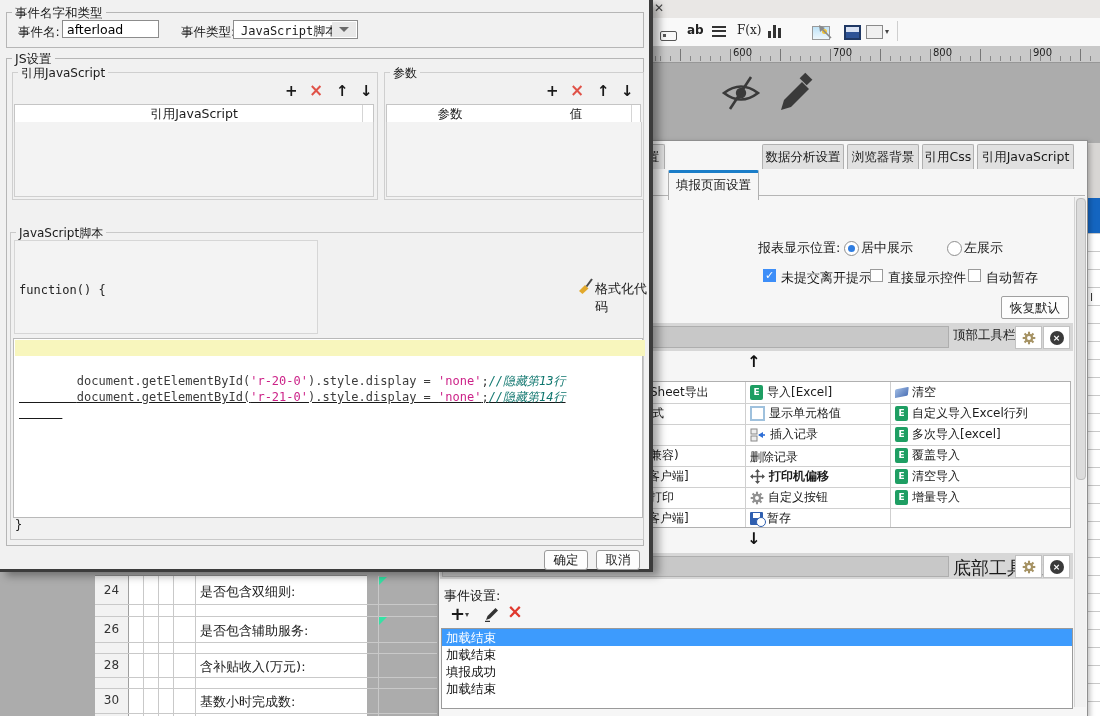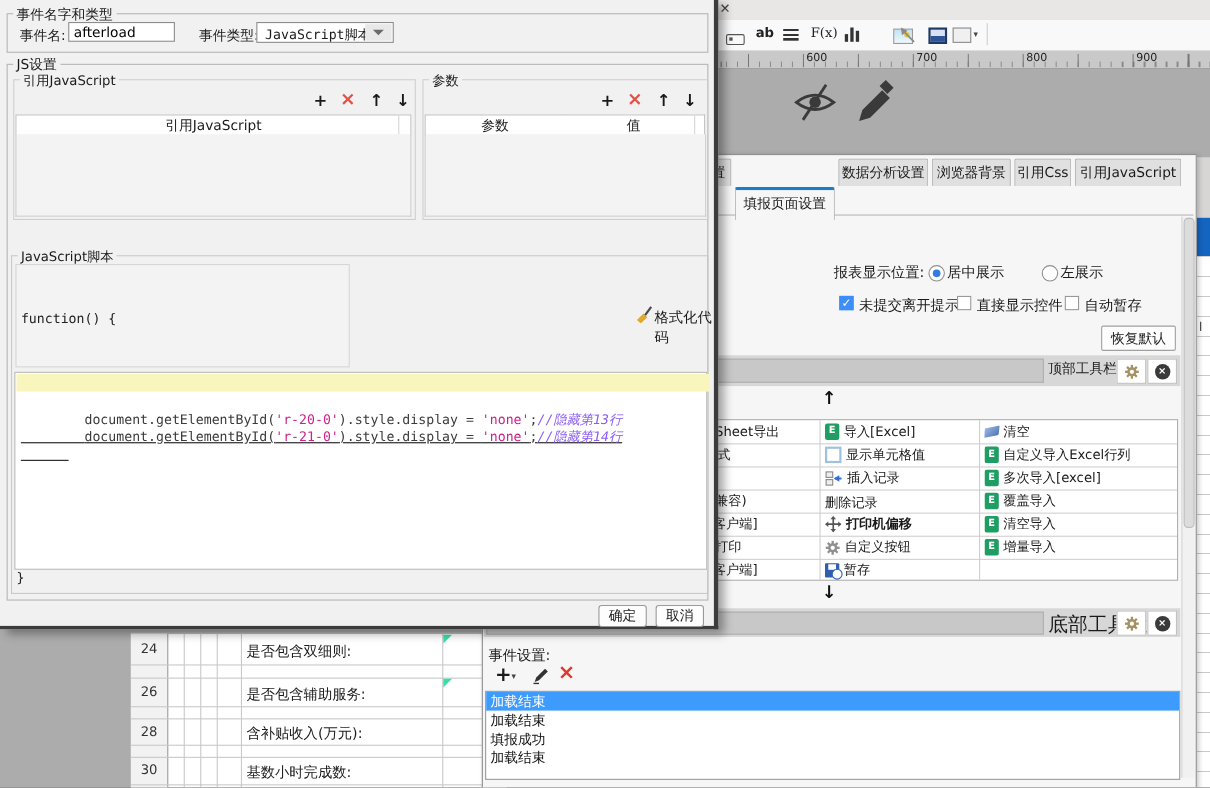--- a/index.html
+++ b/index.html
@@ -9,21 +9,21 @@
   .a{position:absolute;}
   
   .topstrip{left:0;top:0;width:1100px;height:18px;background:#e9e7e5;border-bottom:1px solid #d2d0ce;}
   .bgtoolbar{left:0;top:18px;width:1100px;height:28px;background:#f9f9f9;border-bottom:1px solid #d9d9d9;}
   .ruler{left:0;top:46px;width:1100px;height:16px;background:#c9c9c9;border-bottom:1px solid #979797;}
   .tickminor{left:655px;top:56px;width:445px;height:5px;
     background:repeating-linear-gradient(90deg,#8a8a8a 0 1px,transparent 1px 10px);background-position-x:5px;}
   .tickmajor{left:655px;top:49px;width:445px;height:12px;
     background:repeating-linear-gradient(90deg,#777 0 1px,transparent 1px 50px);background-position-x:25px;}
   
-  .sheet{left:95px;top:575px;width:342px;height:141px;background:#fff;border-top:1px solid #8f8f8f;margin-left:24px;}
+  .sheet{left:95px;top:575px;width:272px;height:141px;background:#fff;border-top:1px solid #8f8f8f;}
   .rowhdr{left:0;top:0;width:33px;height:141px;background:#f2f2f2;border-right:1px solid #9f9f9f;}
   .vline{width:1px;background:#c9c9c9;top:0;height:141px;}
   .hline{left:0;width:342px;height:1px;background:#c9c9c9;}
   .rnum{width:33px;text-align:center;font-size:12px;color:#333;}
   .slabel{font-size:13px;color:#1a1a1a;white-space:nowrap;}
   .tri{width:0;height:0;border-top:8px solid #35e2a5;border-right:8px solid transparent;}
   .sliver{left:1087px;top:143px;width:13px;height:573px;background:#d8d6d4;}
   .sliver .cells{left:0;top:90px;width:13px;height:483px;background:#fff;
     background-image:repeating-linear-gradient(180deg,#c9c9c9 0 1px,transparent 1px 18px);}
   
@@ -63,21 +63,21 @@
   .ticon{font-size:15px;font-weight:bold;color:#1a1a1a;line-height:16px;}
   .ticon.red{color:#e05248;font-size:17px;}
   .inp{background:#fff;border:1px solid #8c8c8c;font-size:12.5px;padding:0 4px;box-sizing:border-box;font-family:"DejaVu Sans",sans-serif;}
   .ddown{background:#fff;border:1px solid #8c8c8c;box-sizing:border-box;}
   .ddarr{position:absolute;right:1px;top:1px;bottom:1px;width:24px;background:#e8e8e8;display:flex;align-items:center;justify-content:center;}
   .chev{width:0;height:0;border-left:5px solid transparent;border-right:5px solid transparent;border-top:5px solid #6a6a6a;}
   .codebox{background:#fff;border:1px solid #b9b9b9;}
   .codeline{position:absolute;left:1px;width:626px;height:16px;line-height:16px;white-space:pre;
             font-family:"DejaVu Sans Mono",monospace;font-size:12px;padding-left:4px;}
   .hl{background:#f8f6bd;}
-  .cp{color:#3b3b3b;text-align:center;} .cs{color:#cc2288;} .cc{color:#8b5cf6;font-style:italic;}
+  .cp{color:#3b3b3b;text-align:center;} .cs{color:#cc2288;} .cc{color:#0f766e;font-style:italic;}
   .mono{font-family:"DejaVu Sans Mono",monospace;}
   .dbtn{background:#fdfdfd;border:1px solid #9a9a9a;border-radius:3px;font-size:12.5px;text-align:center;line-height:17px;}
   
   .excel{width:13px;height:15px;background:#1e9e63;border-radius:2px;color:#fff;font-size:9px;font-weight:bold;
          text-align:center;line-height:15px;display:inline-block;flex:none;}
   .excel::after{content:"E";}
   .eraser{width:13px;height:9px;background:linear-gradient(135deg,#9db9e2,#4f74b8);transform:skewX(-18deg) rotate(-12deg);
           border-radius:1px;display:inline-block;flex:none;}
   .cbicon{width:11px;height:11px;border:2px solid #9fc1dd;background:#fff;display:inline-block;flex:none;}
   .saveic{width:13px;height:13px;background:#2f5fb0;border-radius:1px;position:relative;display:inline-block;flex:none;}

